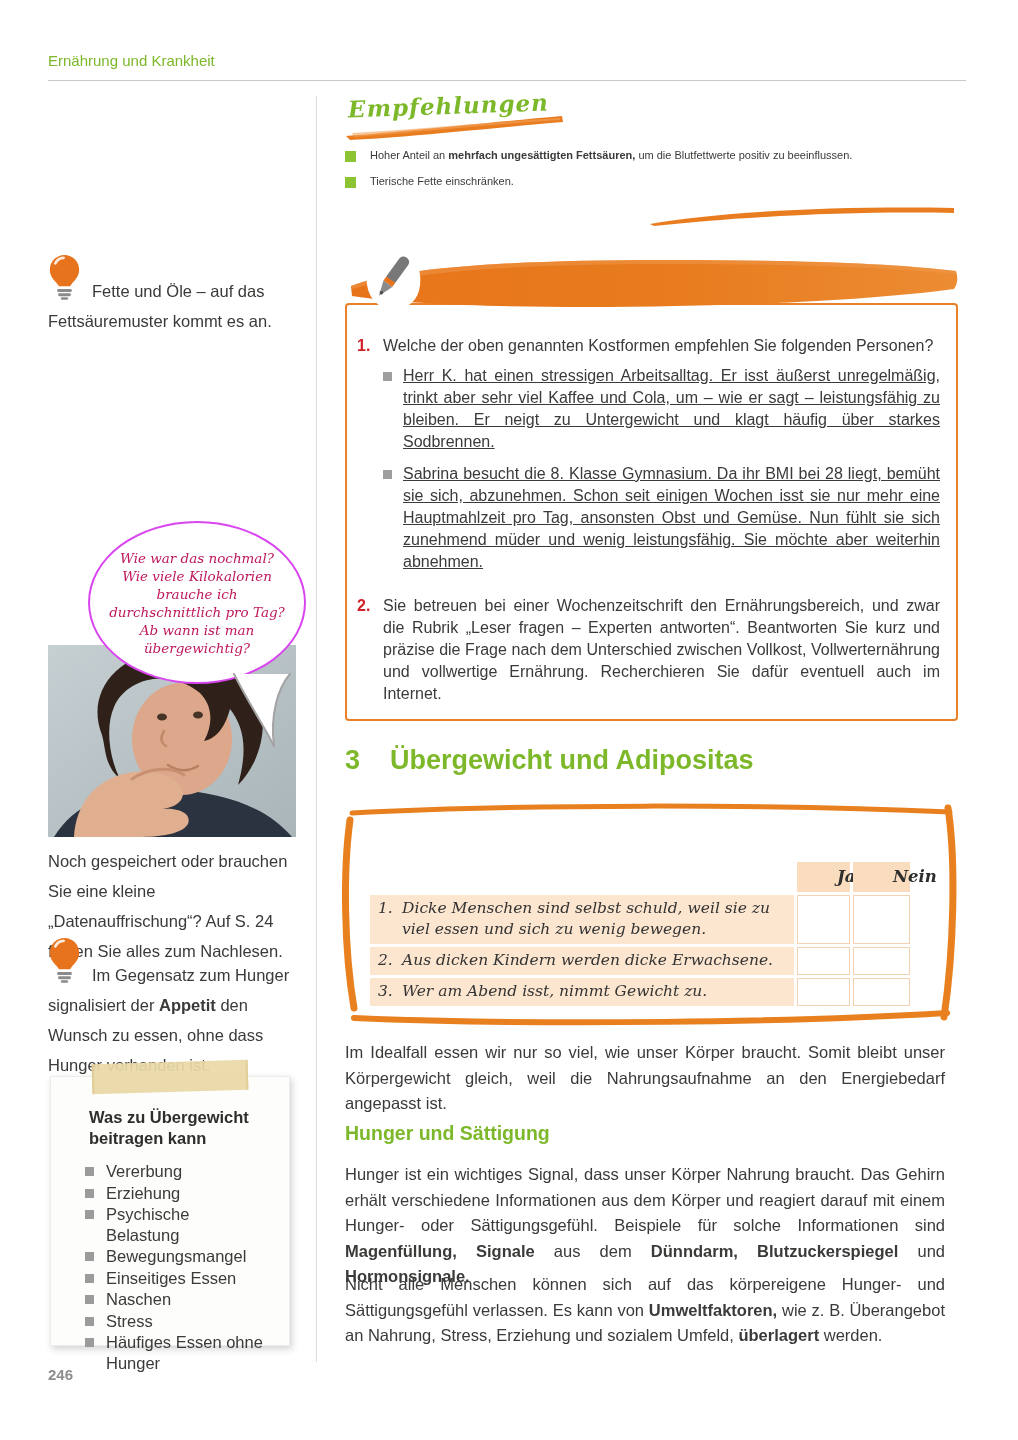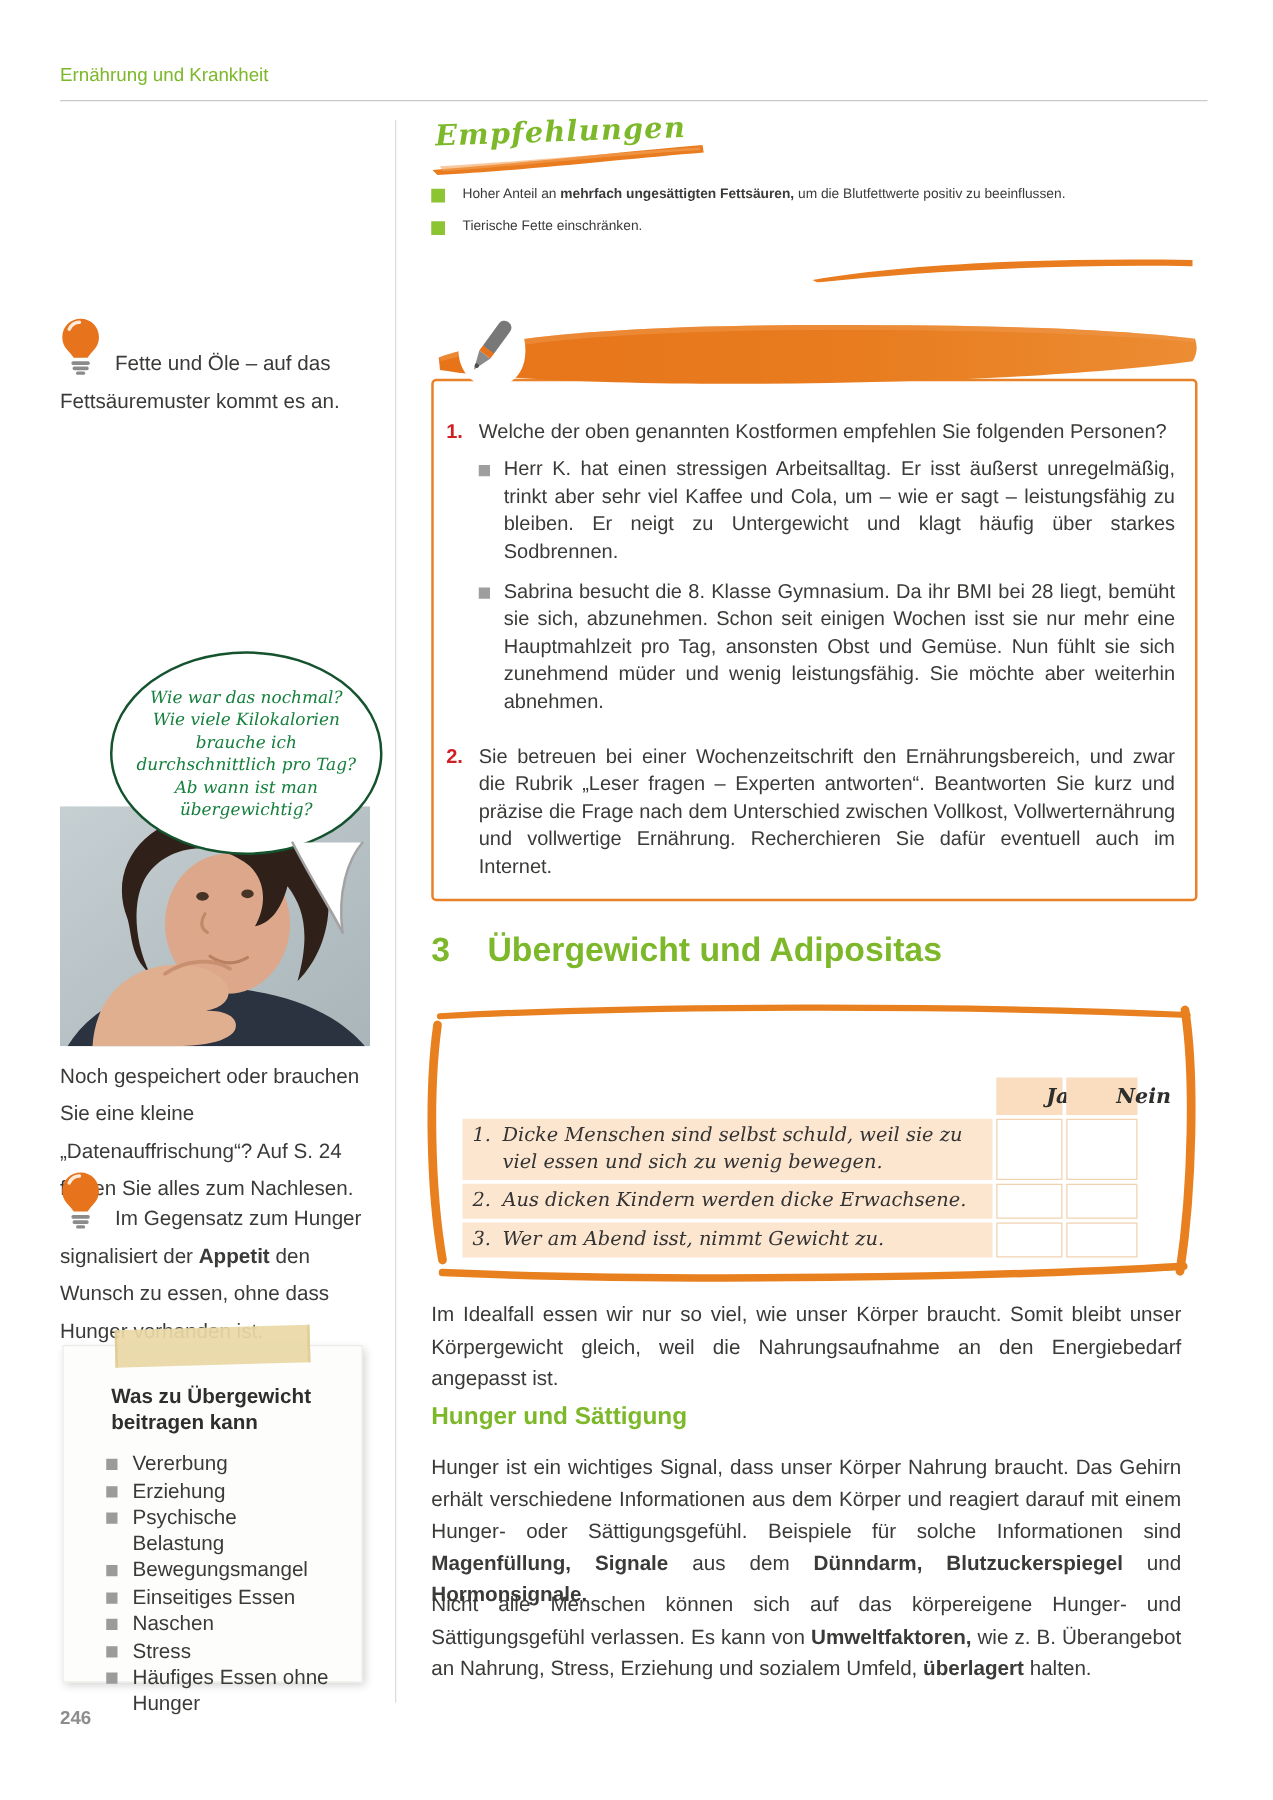--- a/index.html
+++ b/index.html
@@ -8,24 +8,24 @@
   .abs{position:absolute;}
 
   
   .doc-title{left:48px;top:52px;font-size:15px;color:#7cb829;}
   .doc-rule{left:48px;top:80px;width:918px;height:1px;background:#c9c9c9;}
   .v-rule{left:316px;top:96px;width:1px;height:1266px;background:#dcdcdc;}
 
   
   .sb-text{width:250px;font-size:16.5px;line-height:30px;color:#3a3a38;}
   .indent{text-indent:44px;}
-  .bubble{left:88px;top:521px;width:218px;height:163px;background:#fff;border:2px solid #14532d;
+  .bubble{left:88px;top:521px;width:218px;height:163px;background:#fff;border:2px solid #d946ef;
           border-radius:50%;z-index:4;display:flex;align-items:center;justify-content:center;
           text-align:center;padding:10px 16px;box-sizing:border-box;
-          font-family:"DejaVu Serif",serif;font-style:italic;font-size:13.5px;line-height:18px;color:#15803d;}
+          font-family:"DejaVu Serif",serif;font-style:italic;font-size:13.5px;line-height:18px;color:#be185d;}
   .bubble-tail{left:232px;top:672px;z-index:5;}
   .photo{left:48px;top:645px;width:248px;height:192px;z-index:1;}
   .caption{left:48px;top:846px;}
   .note{left:50px;top:1076px;width:240px;height:270px;background:#fdfdfc;z-index:2;
         box-shadow:2px 3px 7px rgba(0,0,0,.18);border:1px solid #ececea;box-sizing:border-box;
         padding:30px 14px 0 22px;}
   .tape{left:92px;top:1062px;width:152px;height:30px;background:#ead9a7;opacity:.93;z-index:3;
         transform:rotate(-1.6deg);border-left:2px solid #dfcb92;border-right:2px solid #dfcb92;}
   .note-title{font-size:16.5px;font-weight:bold;line-height:21px;color:#2e2e2c;margin:0 0 9px 16px;}
   .note-list{list-style:none;margin:12px;padding:0;}
@@ -45,21 +45,21 @@
   .banner-title{position:absolute;left:96px;top:50%;transform:translateY(-54%);color:#fff;
         font-weight:bold;font-size:19.5px;letter-spacing:.2px;}
   .pen-wrap{position:absolute;left:16px;top:-6px;}
 
   .task-box{left:345px;top:303px;width:613px;border:2px solid #e88127;border-radius:4px;
         box-sizing:border-box;background:#fff;padding:30px 16px 14px 10px;z-index:2;}
   .task{display:grid;grid-template-columns:26px 1fr;font-size:16px;line-height:22px;}
   .task-num{color:#d11f26;font-weight:bold;}
   .task-text{text-align:justify;}
   .task-bullets{list-style:none;margin:8px 0 0 0;padding:0;}
-  .task-bullets li{display:grid;grid-template-columns:20px 1fr;margin:0 0 10px 0;}
+  .task-bullets li{display:grid;grid-template-columns:20px 1fr;margin:0 0 10px 0;text-decoration:underline;}
   .tsq{width:9px;height:9px;background:#9e9e9e;margin-top:7px;}
   .task + .task{margin-top:12px;}
 
   .sec-head{left:345px;top:745px;display:flex;color:#7cb829;font-weight:bold;font-size:27px;}
   .sec-num{width:45px;}
 
   .quiz{left:338px;top:800px;width:622px;height:228px;}
   .quiz-border{position:absolute;left:0;top:0;}
   .quiz-intro{position:absolute;left:26px;top:20px;width:540px;font-family:"DejaVu Serif",serif;
         font-style:italic;font-size:16.5px;line-height:24px;color:#333;}
@@ -301,15 +301,15 @@
         </div>
         <div class="qcell qbox"></div>
         <div class="qcell qbox"></div>
       </div>
     </div>
   </div>
 
   <div class="abs body-p" style="top:1040px;"><span>Im Idealfall essen wir nur so viel, wie unser Körper braucht. Somit bleibt unser Körpergewicht gleich, weil die Nahrungsaufnahme an den Energiebedarf angepasst ist.</span></div>
   <div class="abs sub-head">Hunger und Sättigung</div>
   <div class="abs body-p" style="top:1162px;"><span>Hunger ist ein wichtiges Signal, dass unser Körper Nahrung braucht. Das Gehirn erhält verschiedene Informationen aus dem Körper und reagiert darauf mit einem Hunger- oder Sättigungsgefühl. Beispiele für solche Informationen sind </span><b>Magenfüllung, Signale</b><span> aus dem </span><b>Dünndarm, Blutzuckerspiegel</b><span> und </span><b>Hormonsignale.</b></div>
-  <div class="abs body-p" style="top:1272px;"><span>Nicht alle Menschen können sich auf das körpereigene Hunger- und Sättigungsgefühl verlassen. Es kann von </span><b>Umweltfaktoren,</b><span> wie z. B. Überangebot an Nahrung, Stress, Erziehung und sozialem Umfeld, </span><b>überlagert</b><span> halten.</span></div>
+  <div class="abs body-p" style="top:1272px;"><span>Nicht alle Menschen können sich auf das körpereigene Hunger- und Sättigungsgefühl verlassen. Es kann von </span><b>Umweltfaktoren,</b><span> wie z. B. Überangebot an Nahrung, Stress, Erziehung und sozialem Umfeld, </span><b>überlagert</b><span> werden.</span></div>
 
 </div>
 
 </body></html>

